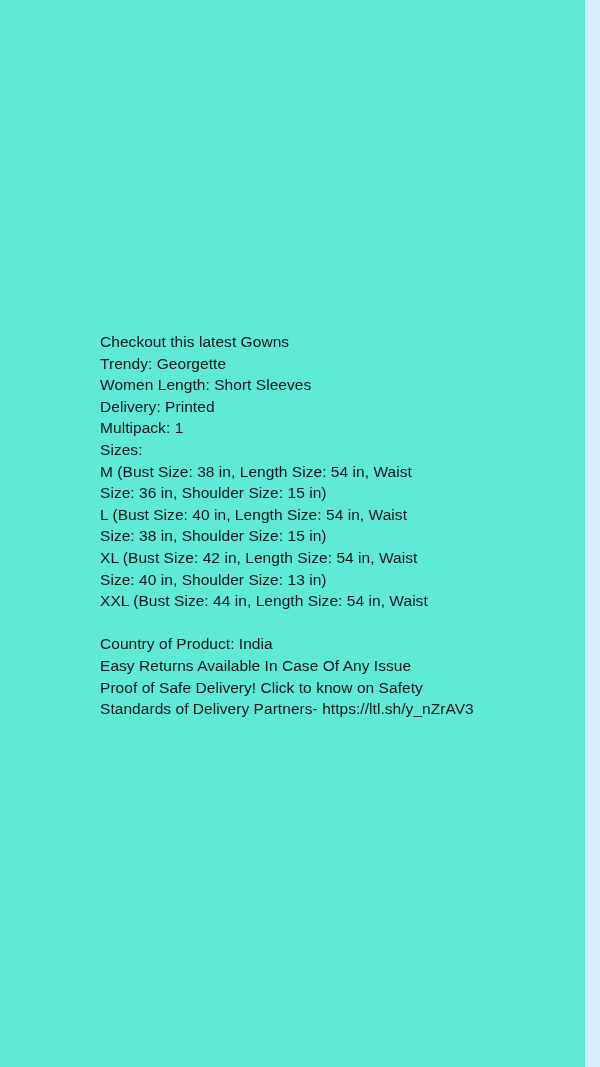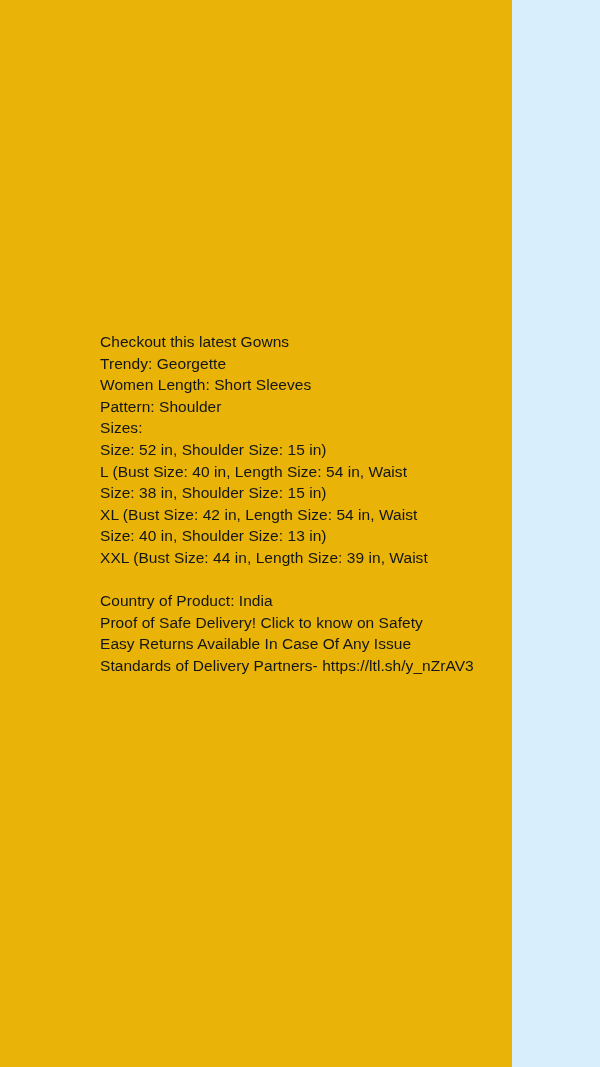--- a/index.html
+++ b/index.html
@@ -8,23 +8,23 @@
   }
   body {
     width: 600px;
     height: 1067px;
     background: #d9eefc;
     font-family: "Liberation Sans", sans-serif;
     overflow: hidden;
   }
   .page {
     position: relative;
-    width: 512px;
+    width: 585px;
     height: 1067px;
-    background: #eab308;
+    background: #5eead4;
   }
   .content {
     position: absolute;
     left: 100px;
     top: 331px;
     width: 420px;
   }
   .line {
     font-size: 15.5px;
     line-height: 21.6px;
@@ -38,30 +38,32 @@
 </style>
 </head>
 <body>
 
 <div class="page">
   <div class="content">
 
     <div class="line">Checkout this latest Gowns</div>
     <div class="line">Trendy: Georgette</div>
     <div class="line">Women Length: Short Sleeves</div>
-    <div class="line">Pattern: Shoulder</div>
+    <div class="line">Delivery: Printed</div>
+    <div class="line">Multipack: 1</div>
     <div class="line">Sizes:</div>
-    <div class="line">Size: 52 in, Shoulder Size: 15 in)</div>
+    <div class="line">M (Bust Size: 38 in, Length Size: 54 in, Waist</div>
+    <div class="line">Size: 36 in, Shoulder Size: 15 in)</div>
     <div class="line">L (Bust Size: 40 in, Length Size: 54 in, Waist</div>
     <div class="line">Size: 38 in, Shoulder Size: 15 in)</div>
     <div class="line">XL (Bust Size: 42 in, Length Size: 54 in, Waist</div>
     <div class="line">Size: 40 in, Shoulder Size: 13 in)</div>
-    <div class="line">XXL (Bust Size: 44 in, Length Size: 39 in, Waist</div>
+    <div class="line">XXL (Bust Size: 44 in, Length Size: 54 in, Waist</div>
 
     <div class="spacer"></div>
 
     <div class="line">Country of Product: India</div>
+    <div class="line">Easy Returns Available In Case Of Any Issue</div>
     <div class="line">Proof of Safe Delivery! Click to know on Safety</div>
-    <div class="line">Easy Returns Available In Case Of Any Issue</div>
     <div class="line">Standards of Delivery Partners- https://ltl.sh/y_nZrAV3</div>
 
   </div>
 </div>
 
 </body></html>

